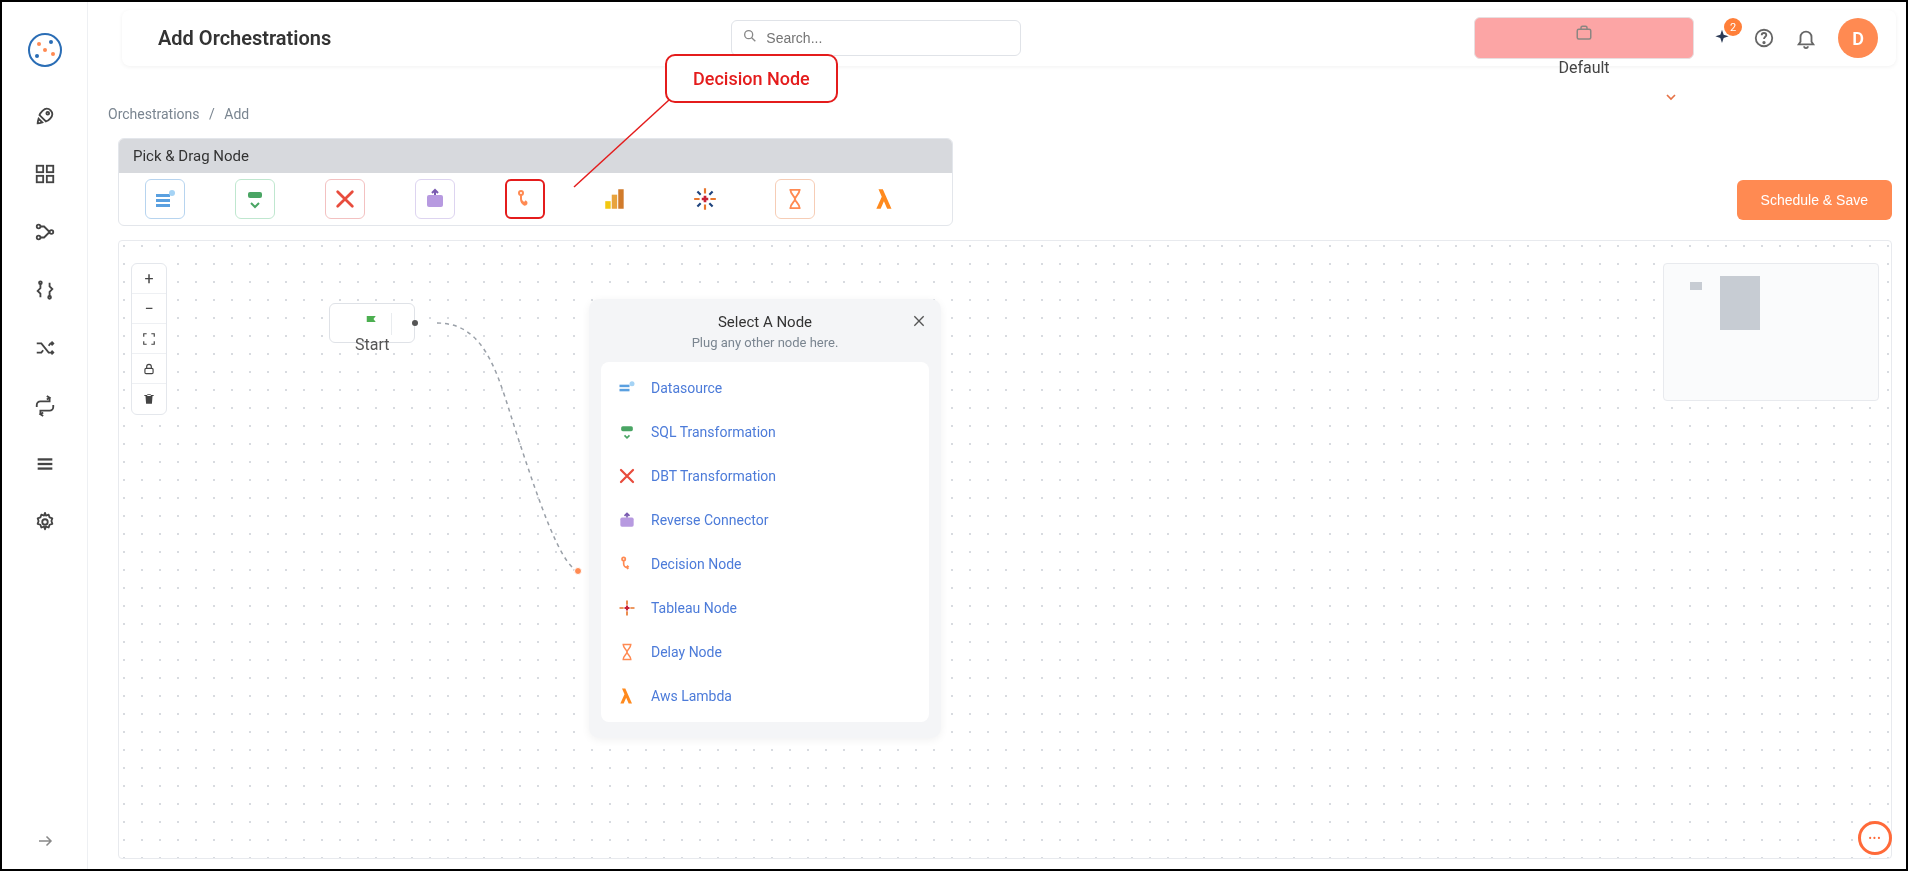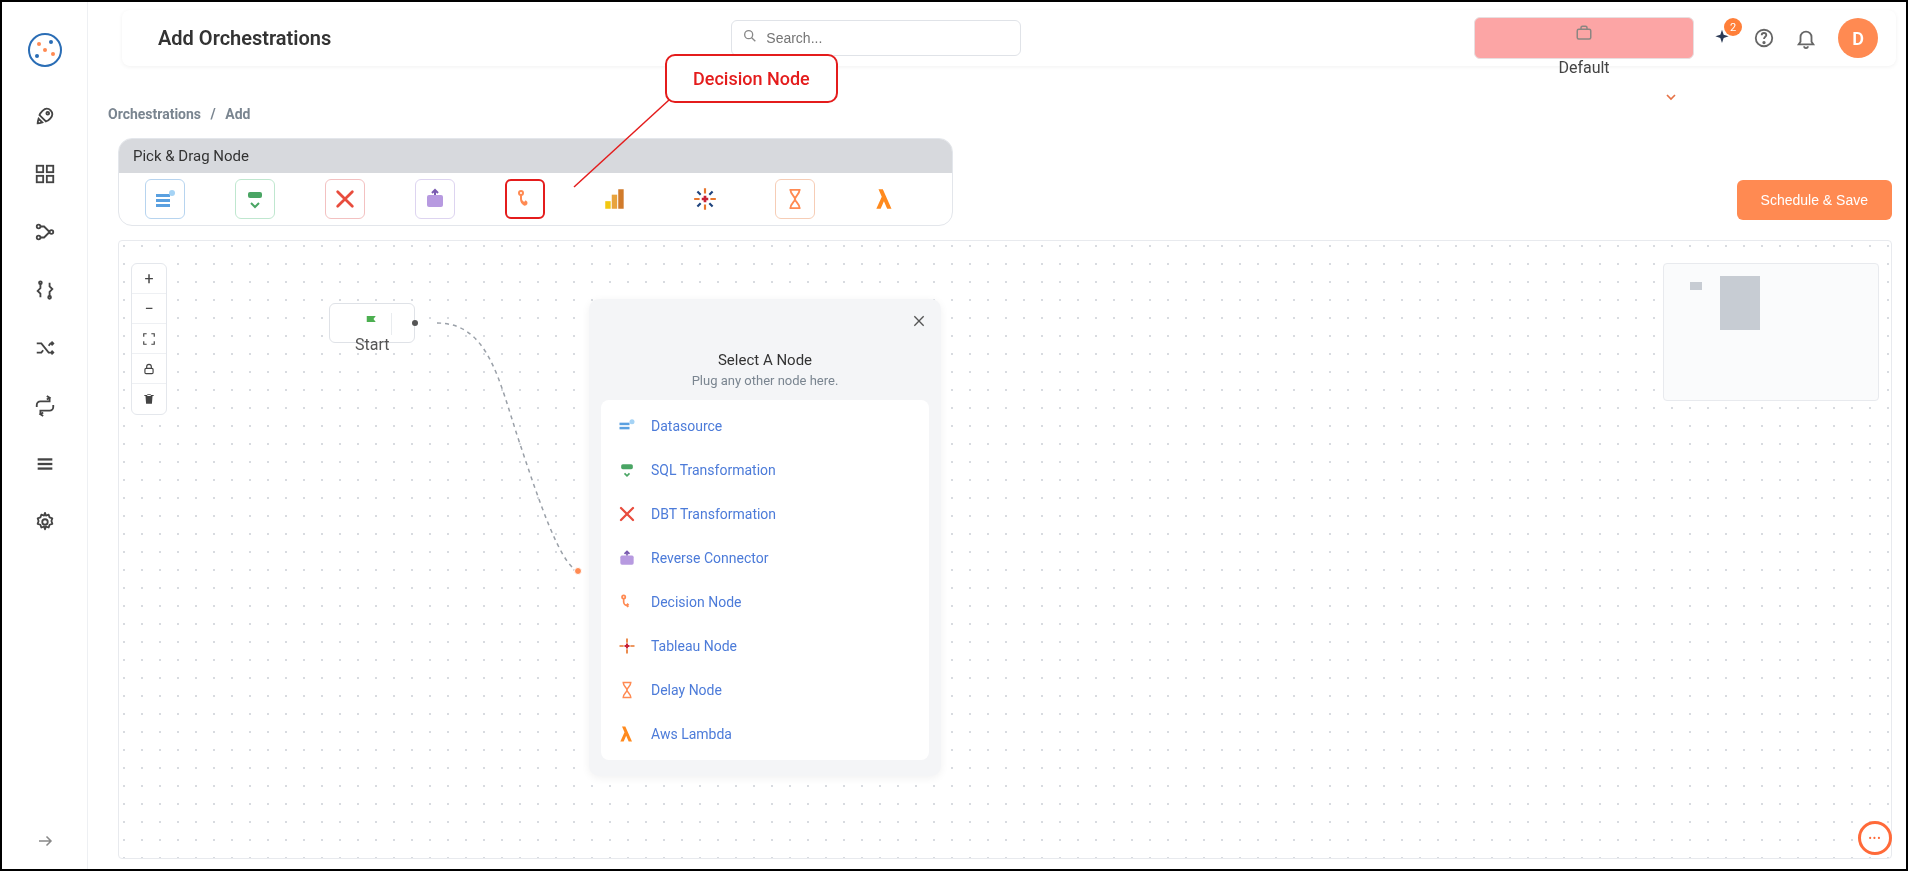--- a/index.html
+++ b/index.html
@@ -16,25 +16,25 @@
 .header .search { margin-left: 400px; width: 290px; height: 36px; border:1px solid #e0e3e8; border-radius:6px; display:flex; align-items:center; padding:0 10px; gap:8px; color:#888; }
 .header .search input { border:none; outline:none; width:100%; font-size:14px; color:#555; background:transparent; }
 .header .spacer { flex:1; }
 .header .workspace { display:flex; align-items:center; gap:12px; border:1px solid #e8dfe0; background:#fca5a5; border-radius:6px; padding:6px 14px; cursor:pointer; width:220px; height:42px;flex-direction:column; }
 .header .workspace .ws-label { font-size:16px; color:#444; }
 .header .workspace .chevron { margin-left:auto; color:#e67246; }
 .header .icon-btn { width:28px; height:28px; display:flex; align-items:center; justify-content:center; color:#555; cursor:pointer; margin-left:14px; position:relative; }
 .header .badge { position:absolute; top:-6px; right:-6px; background:#ff7f39; color:#fff; border-radius:10px; min-width:18px; height:18px; font-size:11px; display:flex; align-items:center; justify-content:center; padding:0 4px; }
 .header .avatar { width:40px; height:40px; border-radius:50%; background:#ff8a52; color:#fff; display:flex; align-items:center; justify-content:center; font-weight:600; font-size:18px; margin-left:18px; cursor:pointer; }
 
-.crumbs { position:absolute; left:106px; top:104px; font-size:14px; color:#7a8590;font-weight:bold; }
+.crumbs { position:absolute; left:106px; top:104px; font-size:14px; color:#7a8590; }
 .crumbs a { color:#7a8590; text-decoration:none; }
 .crumbs .sep { padding:0 6px; }
 
-.toolbar-wrap { position:absolute; left:116px; top:136px; width:835px; border:1px solid #e3e6eb; border-radius:14px; overflow:hidden; background:#fff; }
+.toolbar-wrap { position:absolute; left:116px; top:136px; width:835px; border:1px solid #e3e6eb; border-radius:6px; overflow:hidden; background:#fff; }
 .toolbar-title { background:#d7d9dd; color:#333; font-size:15px; padding:8px 14px; }
 .toolbar-body { display:flex; align-items:center; gap:50px; padding:6px 26px; }
 .tool { width:40px; height:40px; border-radius:6px; display:flex; align-items:center; justify-content:center; cursor:grab; }
 .tool.bordered-blue { border:1px solid #b7d4ef; }
 .tool.bordered-green { border:1px solid #bfe7cf; }
 .tool.bordered-red { border:1px solid #f3c1c1; }
 .tool.bordered-purple { border:1px solid #ddd4f0; }
 .tool.bordered-orange { border:1px solid #f6cdb6; }
 .tool.highlighted { border:2px solid #e41c1c; background:#fff; }
 
@@ -49,21 +49,21 @@
 .start-node { position:absolute; left:210px; top:62px; background:#fff; border:1px solid #dfe2e7; border-radius:6px; display:flex; align-items:center; padding:9px; height:40px;flex-direction:column; }
 .start-node .flag-cell { width:40px; height:40px; display:flex; align-items:center; justify-content:center; border-right:1px solid #e9ecef; }
 .start-node .start-label { padding:0 16px; color:#555; }
 .start-node .port { width:6px; height:6px; background:#555; border-radius:50%; position:absolute; right:-4px; top:50%; transform:translateY(-50%); }
 
 .edge-svg { position:absolute; left:0; top:0; width:100%; height:100%; pointer-events:none; }
 .end-dot { position:absolute; left:455px; top:326px; width:8px; height:8px; border-radius:50%; background:#ff8a52; border:1px solid #fff; pointer-events:none; }
 
 .popover { position:absolute; left:470px; top:58px; width:352px; background:#f4f5f7; border-radius:10px; padding:14px 12px 16px; box-shadow:0 2px 8px rgba(0,0,0,.06); }
 .popover .close { position:absolute; right:14px; top:14px; color:#555; cursor:pointer; }
-.popover .pop-title { text-align:center; color:#333; font-size:15px;margin-top:38px; }
+.popover .pop-title { text-align:center; color:#333; font-size:15px; }
 .popover .pop-sub { text-align:center; color:#7a8590; font-size:13px; margin-top:4px; margin-bottom:12px; }
 .node-list { background:#fff; border-radius:8px; padding:4px 0; }
 .node-item { display:flex; align-items:center; gap:12px; padding:10px 14px; cursor:pointer; }
 .node-item .ni-icon { width:24px; height:24px; display:flex; align-items:center; justify-content:center; }
 .node-item .ni-label { color:#4c7bd9; font-size:14px; }
 
 .minimap { position:absolute; right:12px; top:22px; width:216px; height:138px; border:1px solid #e8eaee; background:#fafbfc; border-radius:4px; }
 .minimap .mm-a { position:absolute; left:26px; top:18px; width:12px; height:8px; background:#c7ccd3; }
 .minimap .mm-b { position:absolute; left:56px; top:12px; width:40px; height:54px; background:#c7ccd3; }
 

